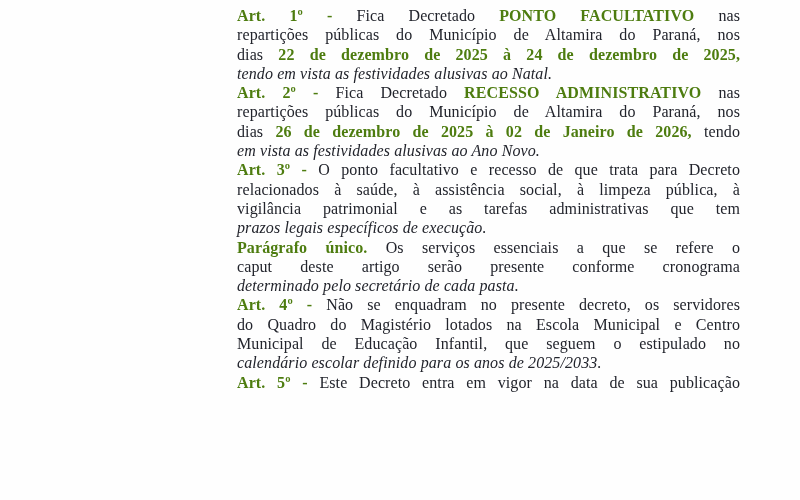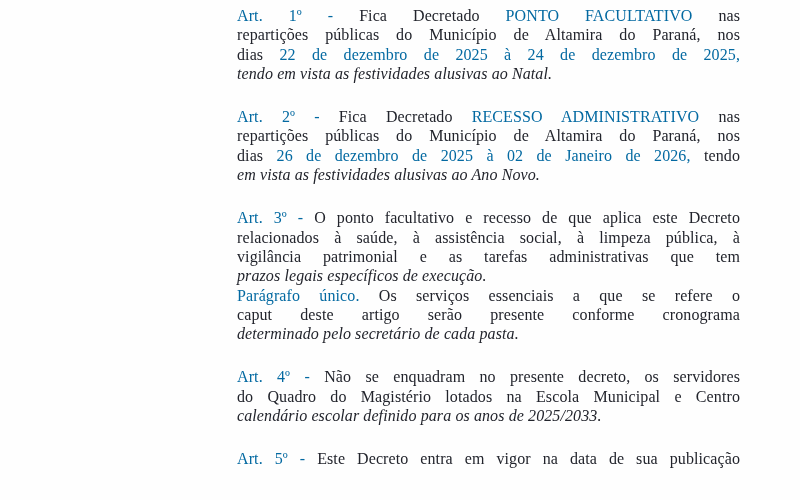--- a/index.html
+++ b/index.html
@@ -19,73 +19,73 @@
     position: absolute;
     left: 237px;
     top: 6px;
     width: 503px;
     color: #22242c;
     font-size: 16px;
     line-height: 19.3px;
     letter-spacing: 0.1px;
   }
   .para {
-    margin-top: 24px;
   }
   .para:first-child,
   .para.attached {
     margin-top: 0;
   }
   .line {
     text-align: justify;
     
     white-space: normal;
   }
   .line.fill {
     text-align-last: justify;
   }
   .line.nofill {
     text-align-last: auto;
     font-style: italic;
   }
   .b {
-    font-weight: normal;
-    color: #0369a1;
+    font-weight: bold;
+    color: #4d7c0f;
   }
 </style>
 </head>
 <body>
 
 <div class="page">
   <div class="textblock" id="textblock" style="color: rgb(34, 36, 44);">
       <div class="para">
         <div class="line fill"><span class="b">Art. 1º - </span><span>Fica Decretado </span><span class="b">PONTO FACULTATIVO</span><span> nas</span></div>
         <div class="line fill"><span>repartições públicas do Município de Altamira do Paraná, nos</span></div>
         <div class="line fill"><span>dias </span><span class="b">22 de dezembro de 2025 à 24 de dezembro de 2025,</span></div>
         <div class="line nofill"><span>tendo em vista as festividades alusivas ao Natal.</span></div>
       </div>
       <div class="para">
         <div class="line fill"><span class="b">Art. 2º - </span><span>Fica Decretado </span><span class="b">RECESSO ADMINISTRATIVO</span><span> nas</span></div>
         <div class="line fill"><span>repartições públicas do Município de Altamira do Paraná, nos</span></div>
         <div class="line fill"><span>dias </span><span class="b">26 de dezembro de 2025 à 02 de Janeiro de 2026,</span><span> tendo</span></div>
         <div class="line nofill"><span>em vista as festividades alusivas ao Ano Novo.</span></div>
       </div>
       <div class="para">
-        <div class="line fill"><span class="b">Art. 3º - </span><span>O ponto facultativo e recesso de que aplica este Decreto</span></div>
+        <div class="line fill"><span class="b">Art. 3º - </span><span>O ponto facultativo e recesso de que trata para Decreto</span></div>
         <div class="line fill"><span>relacionados à saúde, à assistência social, à limpeza pública, à</span></div>
         <div class="line fill"><span>vigilância patrimonial e as tarefas administrativas que tem</span></div>
         <div class="line nofill"><span>prazos legais específicos de execução.</span></div>
       </div>
       <div class="para attached">
         <div class="line fill"><span class="b">Parágrafo único.</span><span> Os serviços essenciais a que se refere o</span></div>
         <div class="line fill"><span>caput deste artigo serão presente conforme cronograma</span></div>
         <div class="line nofill"><span>determinado pelo secretário de cada pasta.</span></div>
       </div>
       <div class="para">
         <div class="line fill"><span class="b">Art. 4º - </span><span>Não se enquadram no presente decreto, os servidores</span></div>
         <div class="line fill"><span>do Quadro do Magistério lotados na Escola Municipal e Centro</span></div>
+        <div class="line fill"><span>Municipal de Educação Infantil, que seguem o estipulado no</span></div>
         <div class="line nofill"><span>calendário escolar definido para os anos de 2025/2033.</span></div>
       </div>
       <div class="para">
         <div class="line fill"><span class="b">Art. 5º - </span><span>Este Decreto entra em vigor na data de sua publicação</span></div>
       </div>
     </div>
 </div>
 
 </body></html>

